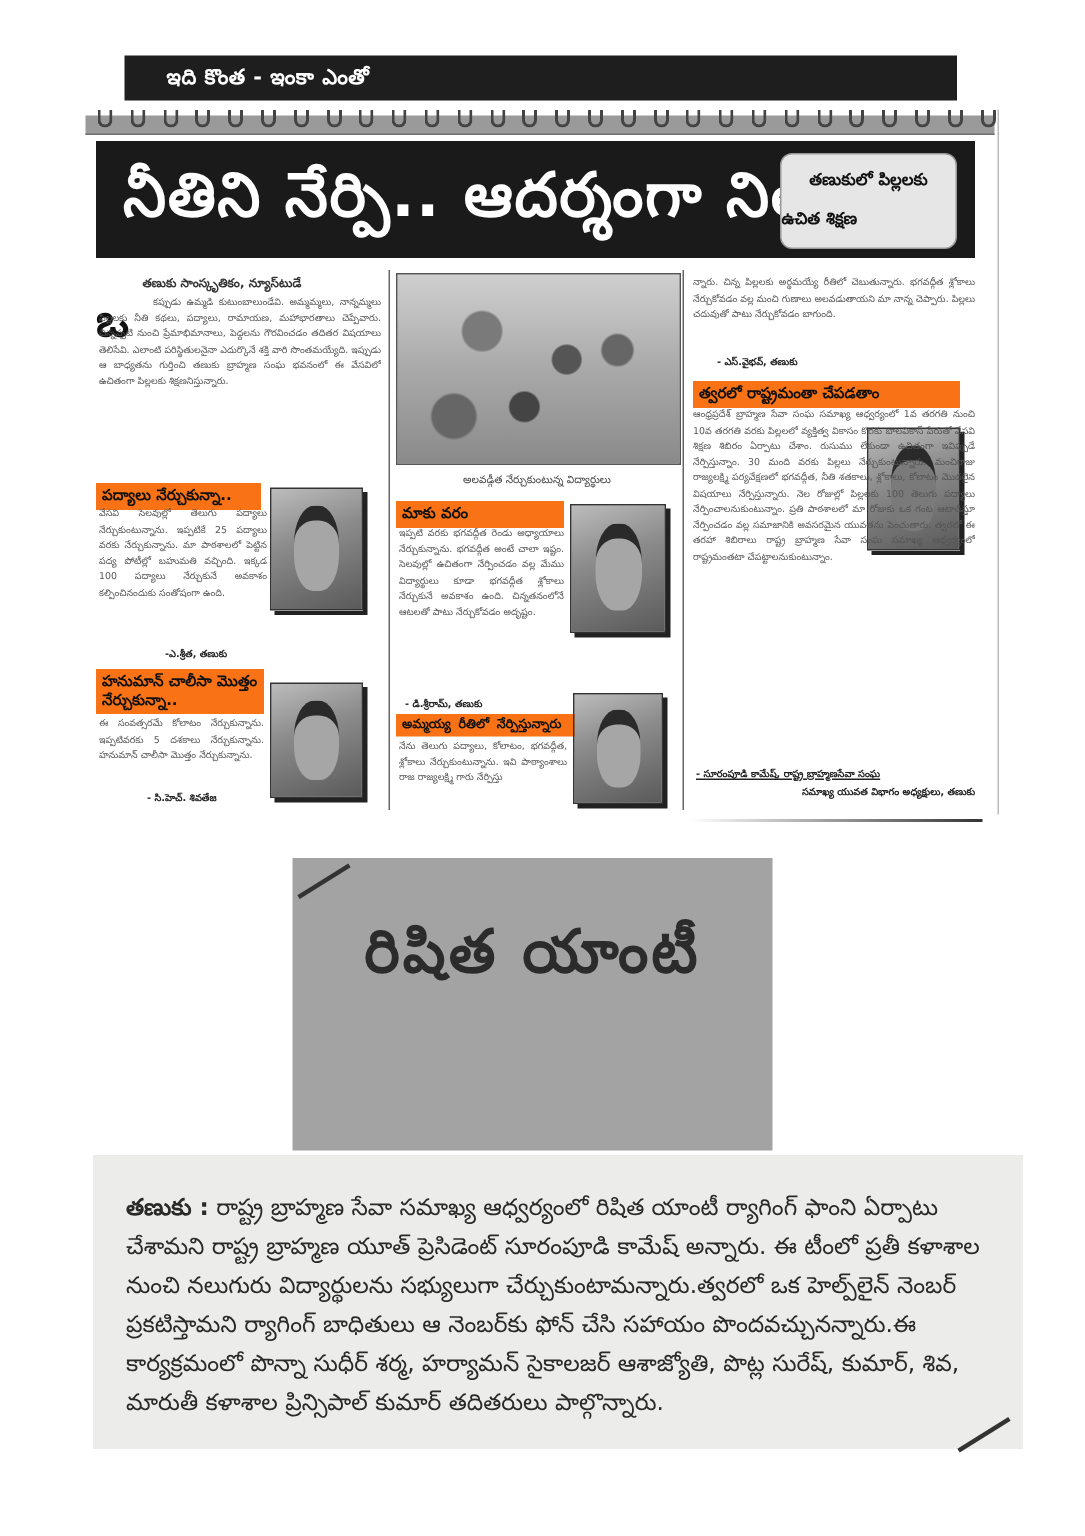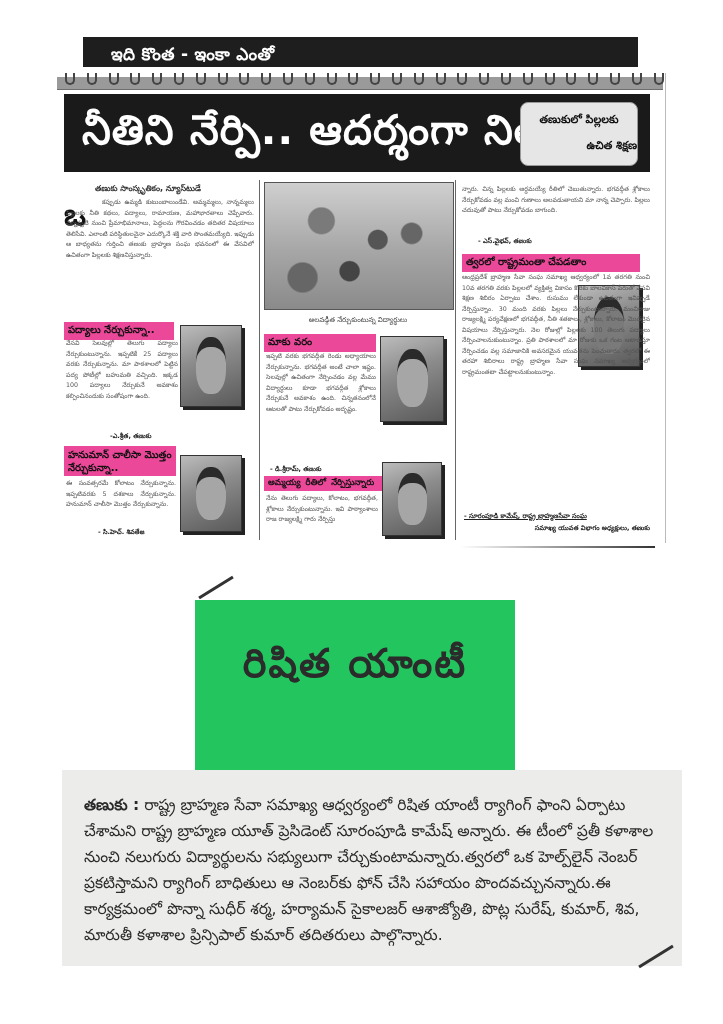--- a/index.html
+++ b/index.html
@@ -1,54 +1,54 @@
 <!DOCTYPE html>
 <html><head>
 <meta charset="utf-8">
 <style>
   html, body { margin:0; padding:0; background:#ffffff; }
   body { width:723px; height:1024px; position:relative; overflow:hidden; font-family:"DejaVu Sans", sans-serif; color:#222; }
   .abs { position:absolute; }
 
   
   .top-strip { left:83px; top:37px; width:555px; height:30px; background:#1e1e1e; }
-  .top-strip .t { position:absolute; left:28px; top:7px; color:#fff; font-size:17px; font-weight:bold; letter-spacing:0.3px; }
+  .top-strip .t { position:absolute; left:28px; top:7px; color:#fff; font-size:14px; font-weight:bold; letter-spacing:0.3px; }
 
   
   .clip1 { left:55px; top:73px; width:610px; height:470px; background:#fff; border-right:1px solid #bbb; }
   .spiral { left:57px; top:77px; width:606px; height:12px; background:#9a9a9a; border-bottom:1px solid #6e6e6e; }
   .spiral .ring { position:absolute; top:-4px; width:6px; height:10px; border:2px solid #444; border-top:none; border-radius:0 0 5px 5px; }
 
   .headline { left:64px; top:94px; width:586px; height:78px; background:#1a1a1a; }
   .headline .ht { position:absolute; left:18px; top:12px; color:#fff; font-size:41px; font-weight:bold; letter-spacing:1px; }
   .tagbox { left:520px; top:102px; width:116px; height:62px; background:#e6e6e6; border-radius:8px; border:1px solid #999; }
   .tagbox .l1 { position:absolute; left:0; right:0; top:10px; text-align:center; font-size:11px; font-weight:bold; color:#111; }
-  .tagbox .l2 { position:absolute; left:0; right:0; top:36px; text-align:right; font-size:11px; font-weight:bold; color:#111;margin-left:48px; }
+  .tagbox .l2 { position:absolute; left:0; right:0; top:36px; text-align:left; font-size:11px; font-weight:bold; color:#111; }
 
   .col-rule { width:1px; background:#666; }
 
   .byline { font-size:8px; font-weight:bold; color:#333; }
   .body-text { font-size:6.3px; line-height:10.5px; color:#555; text-align:justify; }
-  .sub-head { background:#ec4899; font-size:10px; font-weight:bold; color:#111; padding:2px 4px; }
+  .sub-head { background:#f97316; font-size:10px; font-weight:bold; color:#111; padding:2px 4px; }
   .credit { font-size:6.5px; font-weight:bold; color:#222; }
   .caption { font-size:7px; color:#444; text-align:center; }
 
   .photo { background:linear-gradient(160deg,#bcbcbc 0%,#8c8c8c 40%,#5a5a5a 100%); border:1px solid #333; box-shadow:3px 3px 0 #222; }
   .photo.group { background:
       radial-gradient(circle at 30% 30%, #7a7a7a 0 8%, transparent 9%),
       radial-gradient(circle at 60% 45%, #555 0 7%, transparent 8%),
       radial-gradient(circle at 78% 40%, #666 0 6%, transparent 7%),
       radial-gradient(circle at 45% 70%, #444 0 7%, transparent 8%),
       radial-gradient(circle at 20% 75%, #666 0 8%, transparent 9%),
       linear-gradient(180deg,#cfcfcf 0%,#a9a9a9 50%,#8a8a8a 100%);
     box-shadow:none; border:1px solid #555; }
   .face { position:absolute; left:25%; top:14%; width:50%; height:58%; background:#a6a6a6; border-radius:45% 45% 42% 42%; border-top:10px solid #2a2a2a; }
 
   
-  .clip2 { left:195px; top:572px; width:320px; height:195px; background:#22c55e;margin-top:28px; }
+  .clip2 { left:195px; top:572px; width:320px; height:195px; background:#a3a3a3; }
   .clip2 .h { position:absolute; left:0; right:0; text-align:center; font-size:40px; font-weight:bold; color:#2b2b2b; letter-spacing:2px; }
   .clip3 { left:62px; top:770px; width:620px; height:196px; background:#ececea; }
   .clip3 .p { position:absolute; left:22px; top:22px; width:592px; font-size:15.5px; line-height:26px; color:#2a2a2a; }
   .clip3 .p b { font-weight:bold; }
   .pen { width:40px; height:3px; background:#333; transform:rotate(-32deg); }
 </style>
 </head>
 <body>
 
 <div class="abs top-strip">

